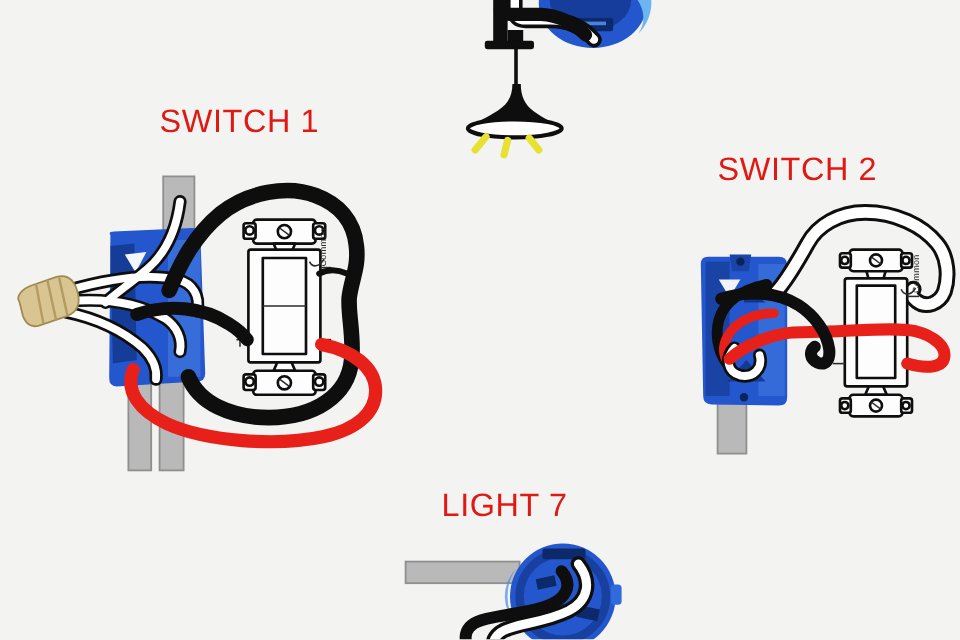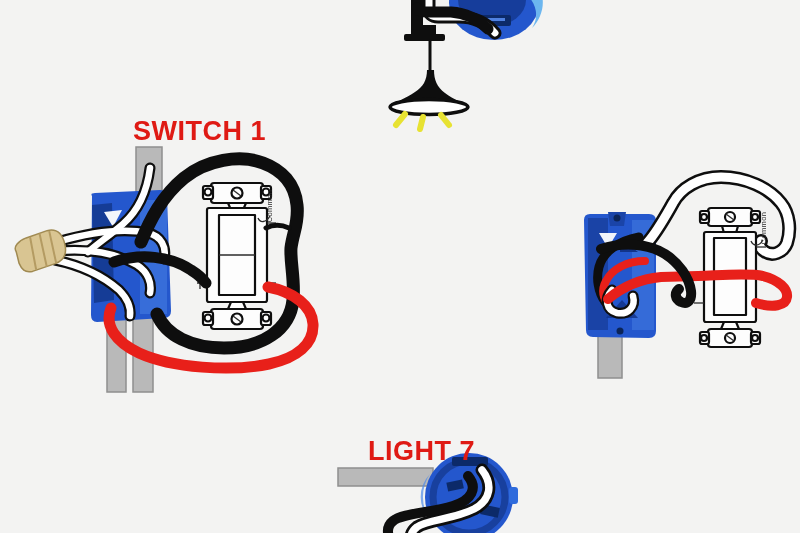--- a/index.html
+++ b/index.html
@@ -4,22 +4,22 @@
 <style>
   :root{
     --bg:#f3f3f2; --label-red:#df1a14; --wire-red:#e8201a; --wire-white:#ffffff;
     --ink:#0e0e0e; --box-blue:#2457cd; --box-blue-dark:#10307f; --box-blue-light:#4f8ae8;
     --conduit:#b9b9b9; --conduit-edge:#8f8f8f; --light-yellow:#e7e232; --wire-nut-tan:#d9c592;
   }
   html,body{margin:0;padding:0;background:var(--bg);}
   .canvas{position:relative;width:800px;height:533px;overflow:hidden;background:var(--bg);
           font-family:"Liberation Sans",sans-serif;}
   .canvas svg{position:absolute;left:0;top:0;}
-  .diagram-label{position:absolute;font-weight:bold;font-size:27px;letter-spacing:.5px;
-          color:var(--label-red);white-space:nowrap;font-family:"Liberation Sans",sans-serif;margin-top:30px;}
+  .diagram-label{position:absolute;font-weight:normal;font-size:27px;letter-spacing:.5px;
+          color:var(--label-red);white-space:nowrap;font-family:"Liberation Sans",sans-serif;}
   .w-ink{stroke:var(--ink);fill:none;stroke-linecap:round;stroke-linejoin:round;}
   .w-core{stroke:var(--wire-white);fill:none;stroke-linecap:round;stroke-linejoin:round;}
   .w-red{stroke:var(--wire-red);fill:none;stroke-linecap:round;stroke-linejoin:round;}
   .dev{fill:#fdfdfd;stroke:var(--ink);stroke-width:2.2;stroke-linejoin:round;}
   .dev-thin{fill:none;stroke:#2b2b2b;stroke-width:1.3;}
   .conduit{fill:var(--conduit);stroke:var(--conduit-edge);stroke-width:1.5;}
   .common-text{font-size:7.5px;fill:#2b2b2b;letter-spacing:.3px;font-family:"Liberation Sans",sans-serif;}
 </style>
 </head>
 <body>
@@ -195,14 +195,15 @@
       </g>
       <g>
         <path class="w-ink" stroke-width="13" d="M 482,470 C 493,484 491,500 474,509 C 452,520 429,519 417,527 C 412,531 410,535 412,540"></path>
         <path class="w-core" stroke-width="7.5" d="M 482,470 C 493,484 491,500 474,509 C 452,520 429,519 417,527 C 412,531 410,535 412,540"></path>
         <path class="w-ink" stroke-width="10" d="M 468,476 C 478,488 472,500 453,506 C 430,513 403,513 393,521 C 388,525 387,531 389,537"></path>
       </g>
     </g>
   </svg>
 
   <div class="diagram-label" style="left:133px;top:86px;">SWITCH 1</div>
+  <div class="diagram-label" style="left:598px;top:126px;">SWITCH 2</div>
   <div class="diagram-label" style="left:368px;top:406px;">LIGHT 7</div>
 </div>
 
 </body></html>

